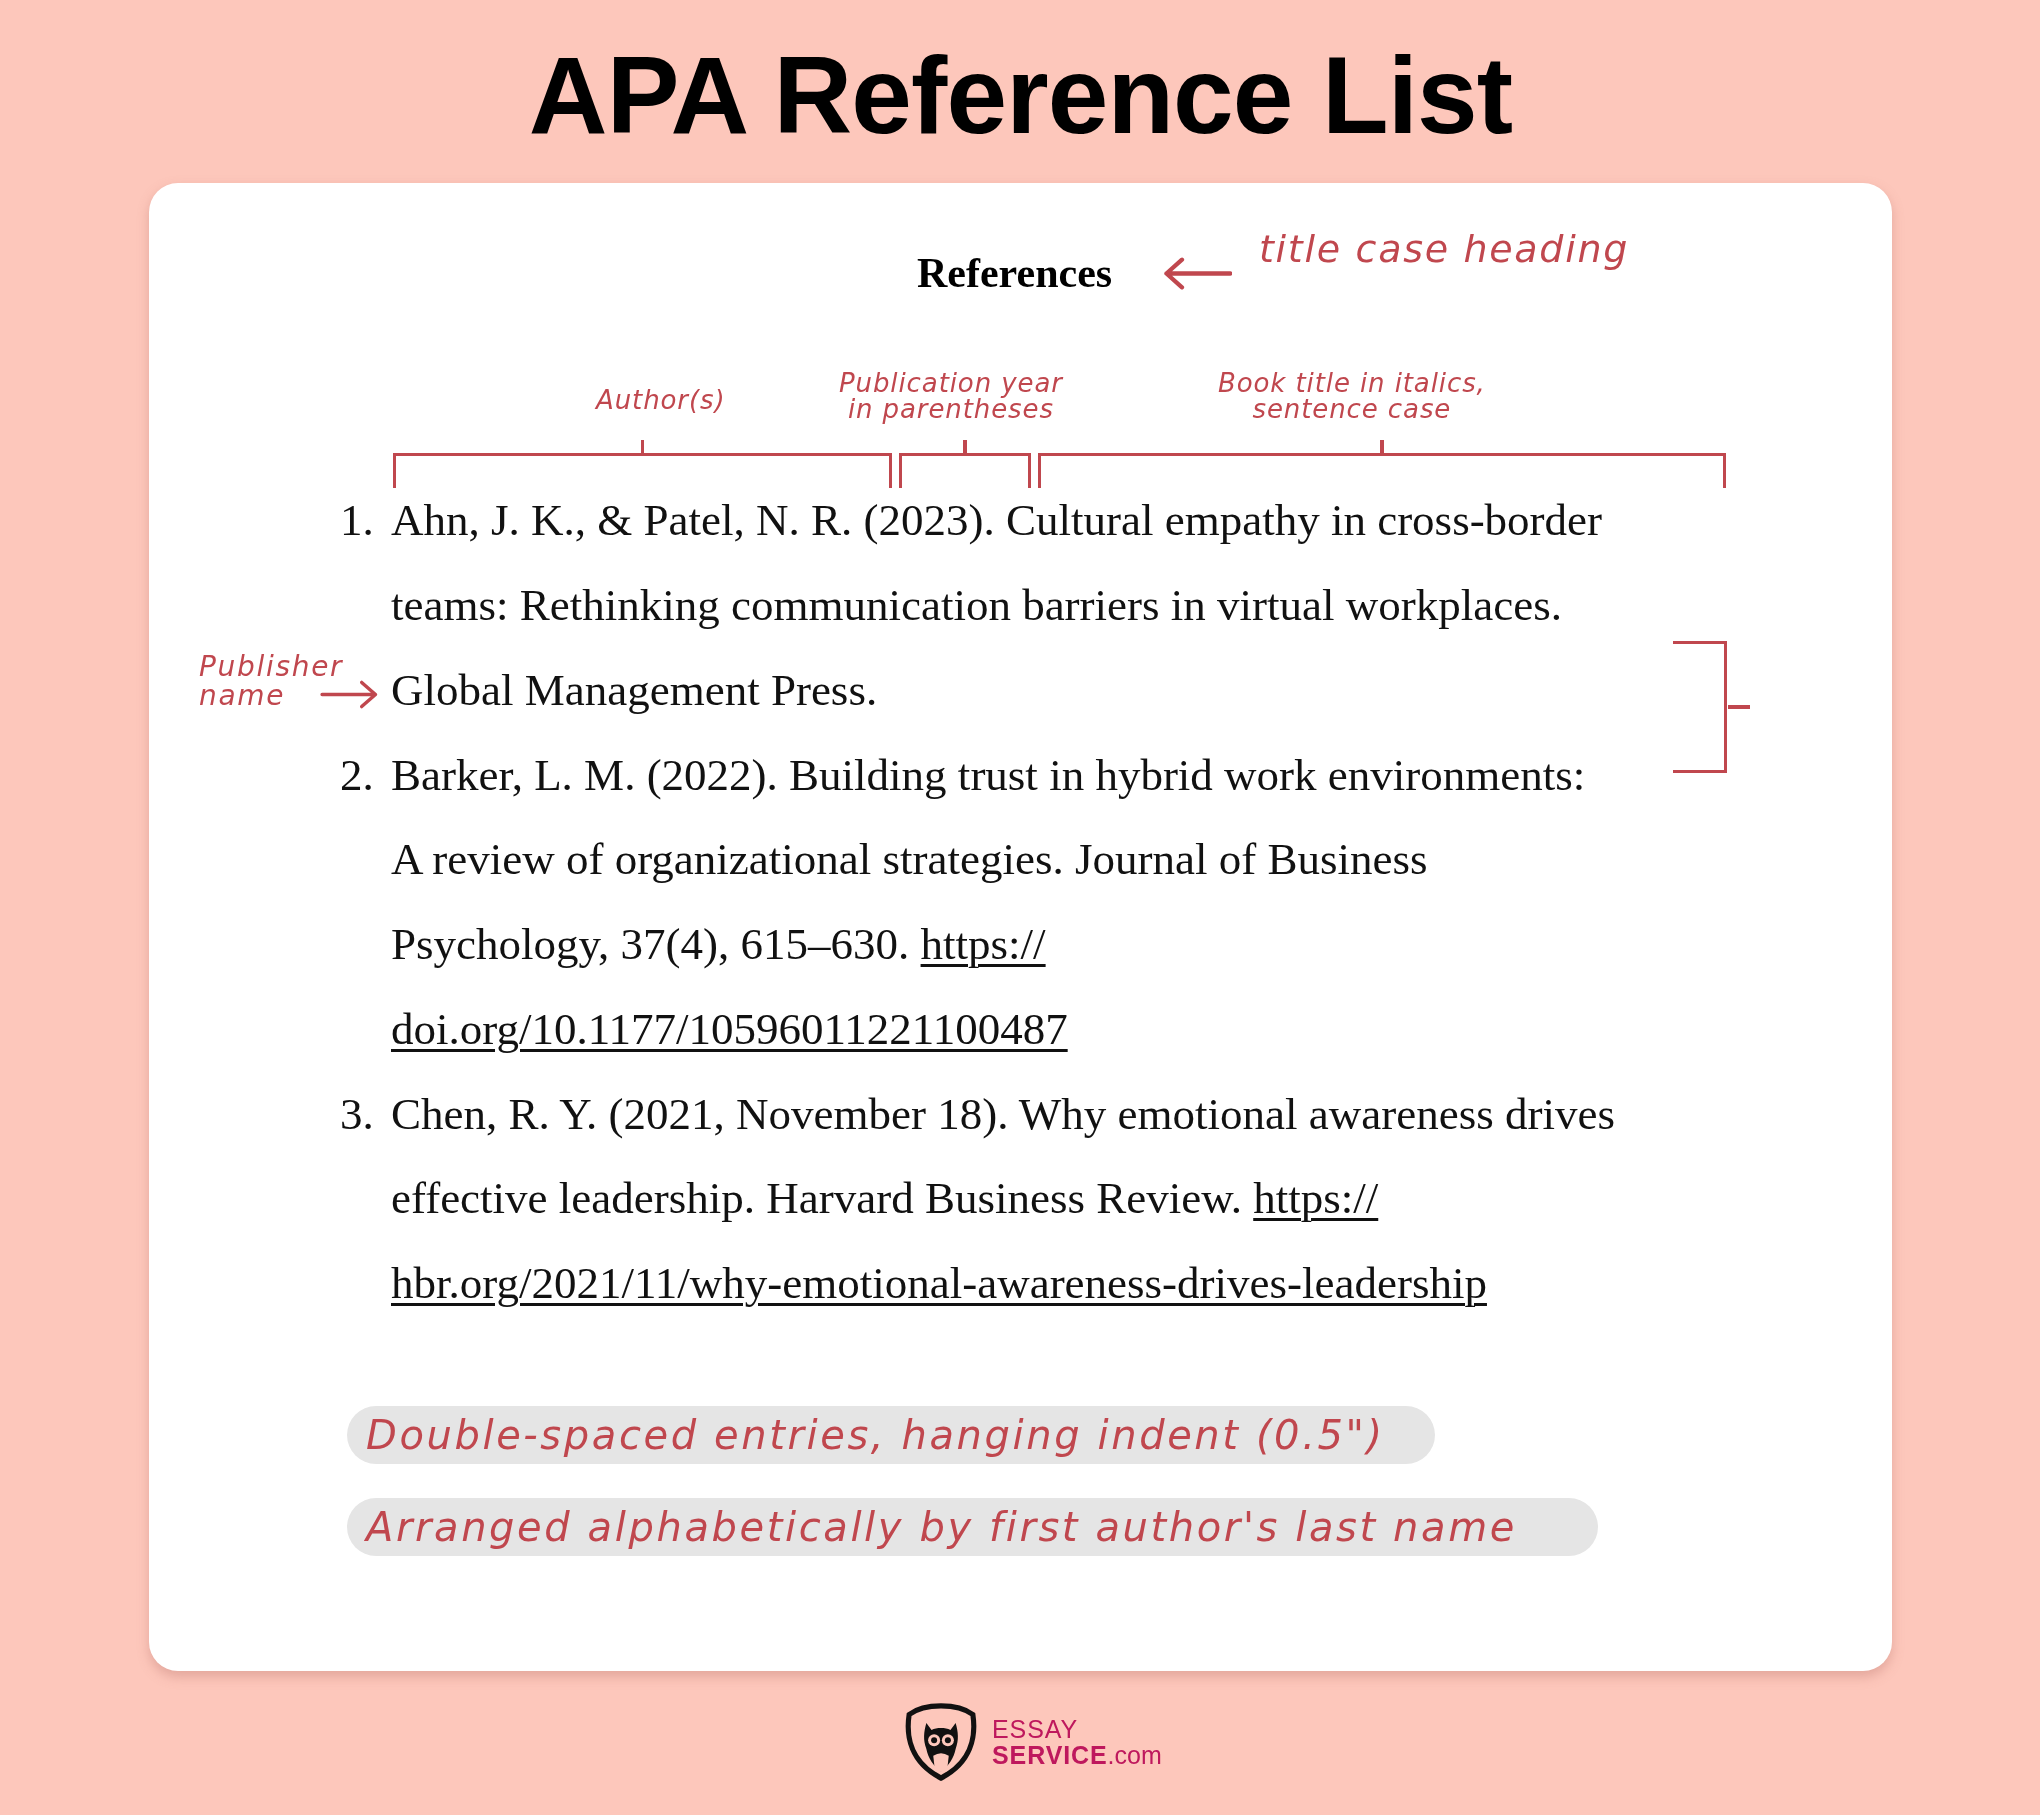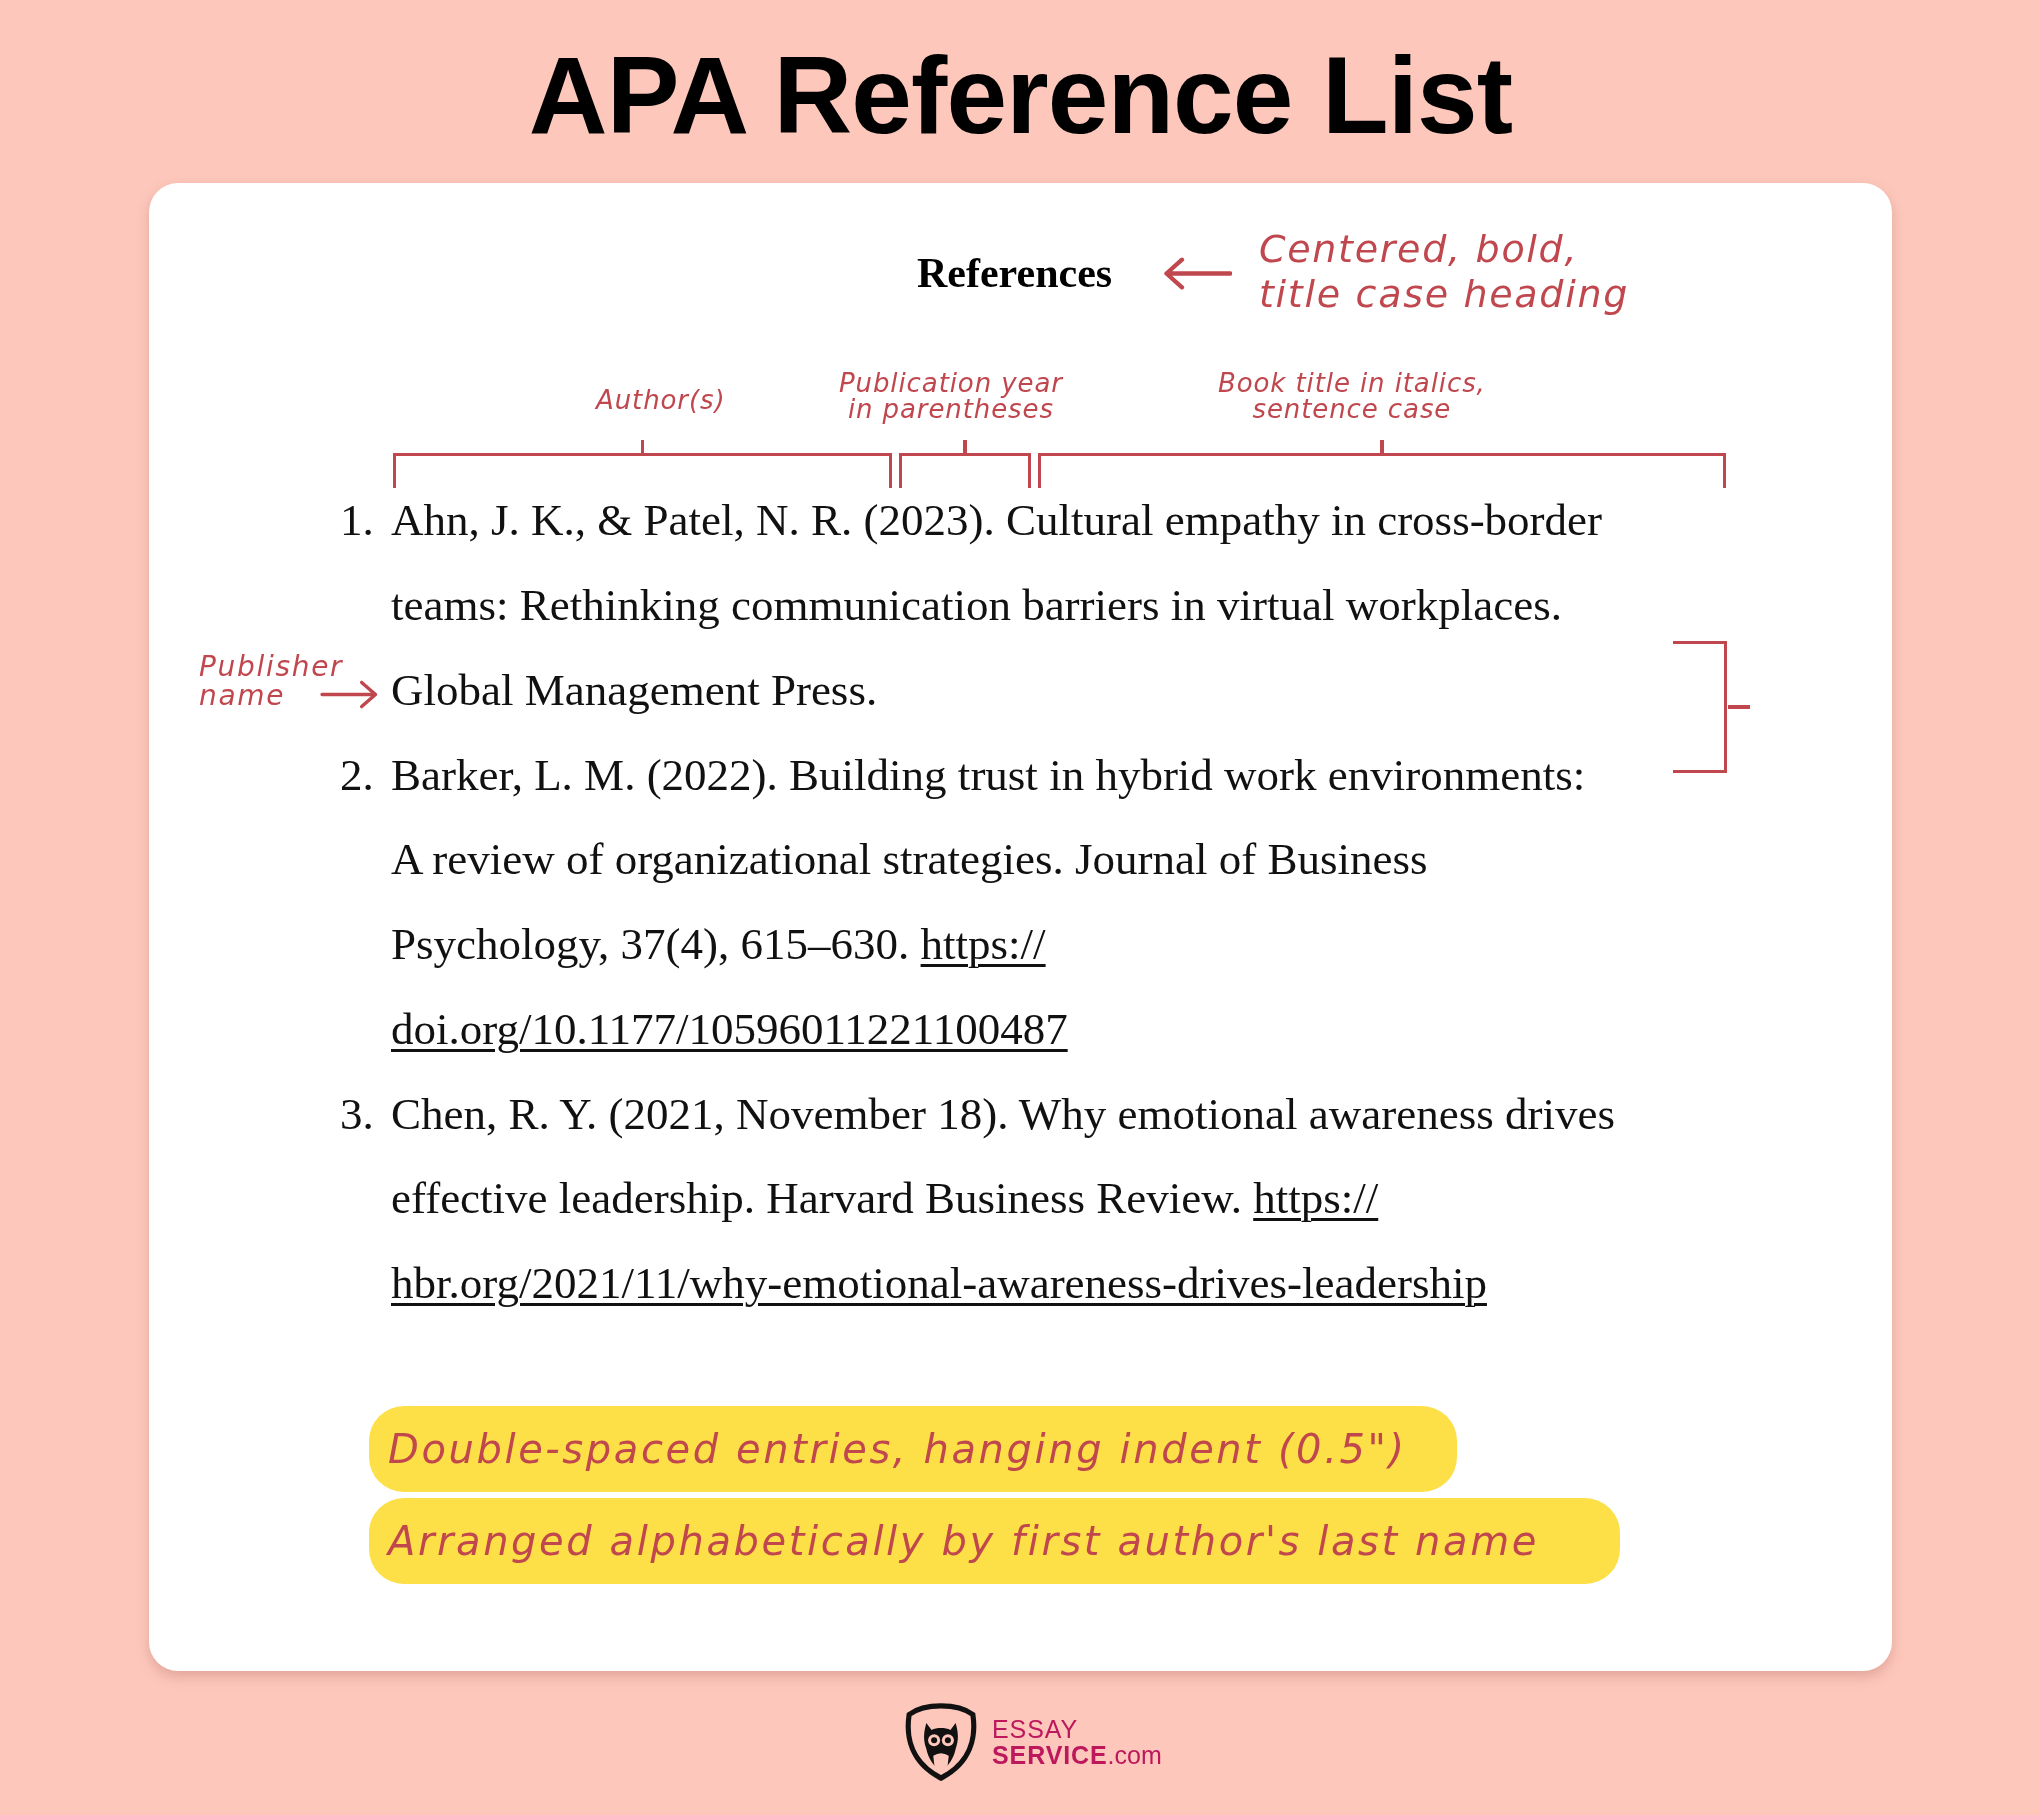--- a/index.html
+++ b/index.html
@@ -57,22 +57,22 @@
     .link { text-decoration: underline; text-decoration-thickness: 2.6px; text-underline-offset: 5.2px; }
     .right-bracket {
       position: absolute; left: 1673px; top: 641px; width: 54px; height: 132px;
       border: 3.5px solid #c0474e; border-left: none; box-sizing: border-box;
     }
     .right-bracket .tick {
       position: absolute; right: -26px; top: 61px; width: 22.5px; height: 3.5px; background: #c0474e;
     }
     .pub-arrow { position: absolute; left: 320px; top: 679px; width: 61px; height: 31px; }
     .pill {
-      position: absolute; left: 369px; height: 86px; border-radius: 35px;
-      background: #fde047; box-sizing: border-box; padding: 0 19px;
+      position: absolute; left: 347px; height: 58px; border-radius: 35px;
+      background: #e5e5e5; box-sizing: border-box; padding: 0 19px;
       display: flex; align-items: center;
     }
     .pill span {
       font-family: "DejaVu Sans", sans-serif; font-style: italic;
       color: #c0474e; font-size: 40px; letter-spacing: 2.6px; white-space: nowrap;
     }
     .logo {
       position: absolute; left: 904px; top: 1702px; display: flex; align-items: center;
     }
     .logo-text { margin-left: 14px; font-family: "Liberation Sans", sans-serif; color: #be185d; line-height: 26px; }
@@ -85,21 +85,20 @@
 
 <div class="page-title">APA Reference List</div>
 
 <div class="card"></div>
 
 <div class="ref-heading">References</div>
 <svg class="arrow-left" viewBox="0 0 80 40">
   <path d="M78 20 H4 M22 4 L4 20 L22 36" stroke="#c0474e" stroke-width="5" fill="none" stroke-linecap="round" stroke-linejoin="round"></path>
 </svg>
 <div class="hand ann-heading">
-  <div>Centered, bold,</div>
   <div>title case heading</div>
 </div>
 
 <div class="hand ann-small" style="left:596px; top:387px;">Author(s)</div>
 <div class="hand ann-small" style="left:839px; top:370px;">
   <div>Publication year</div>
   <div>in parentheses</div>
 </div>
 <div class="hand ann-small" style="left:1218px; top:370px;">
   <div>Book title in italics,</div>

